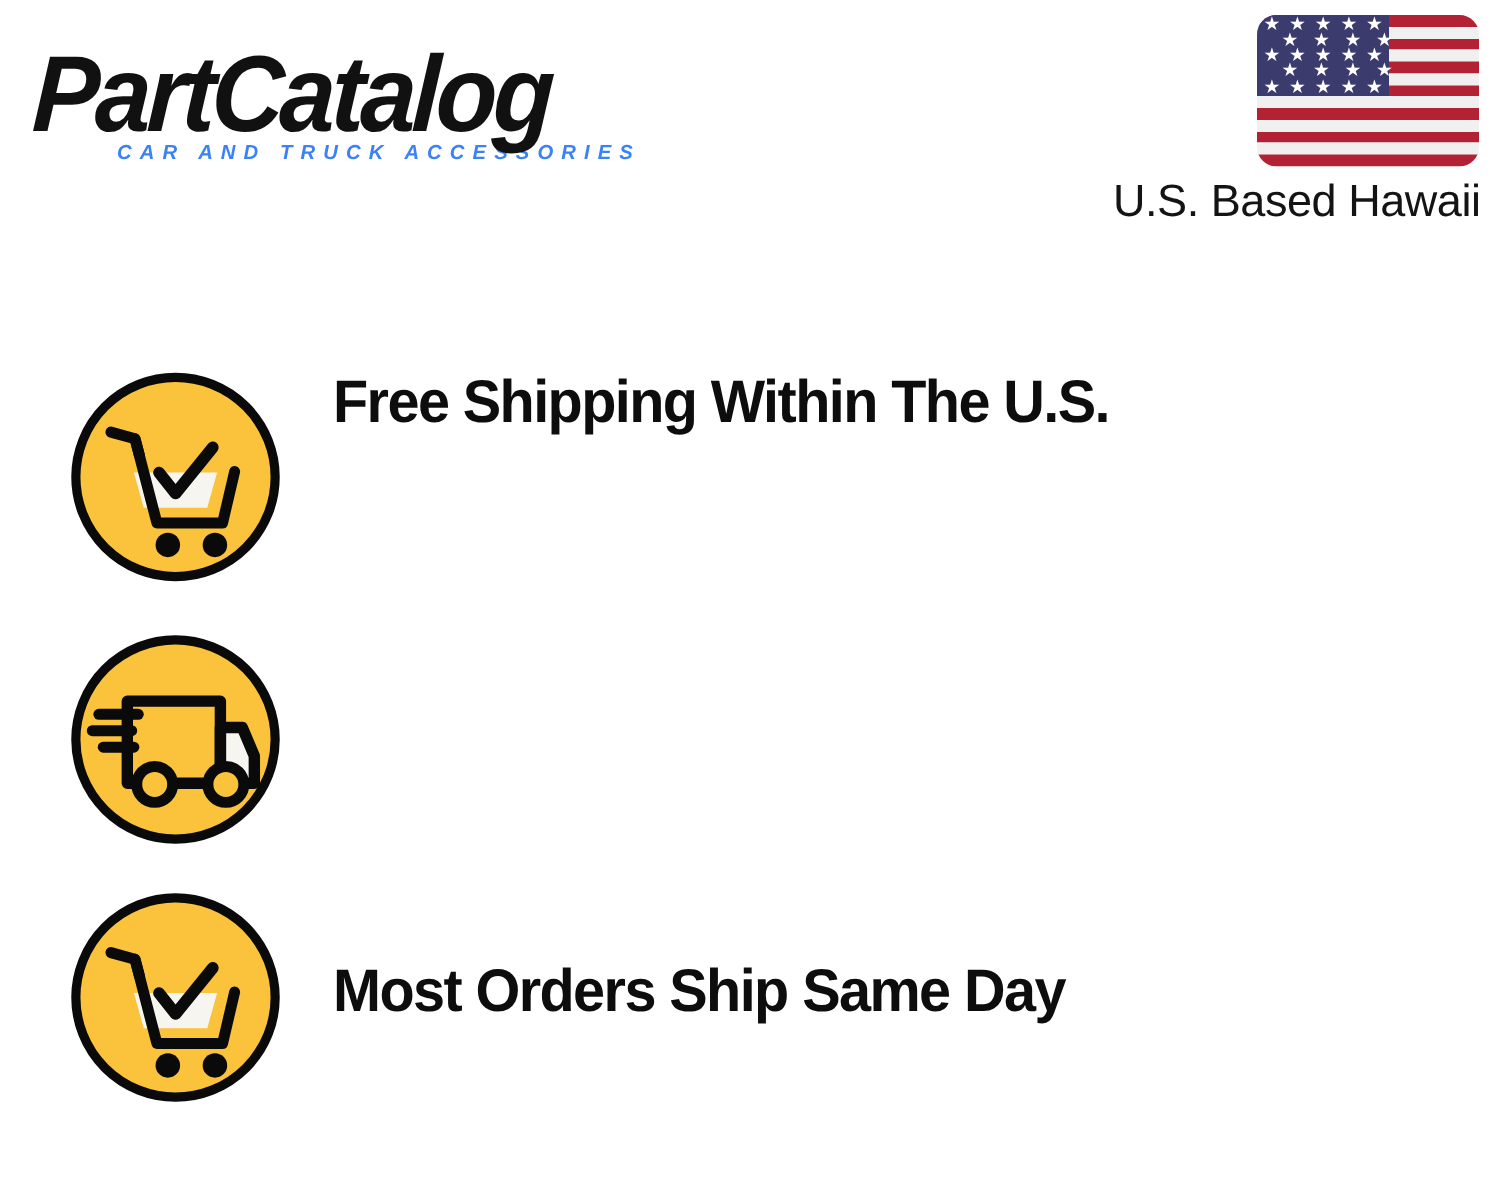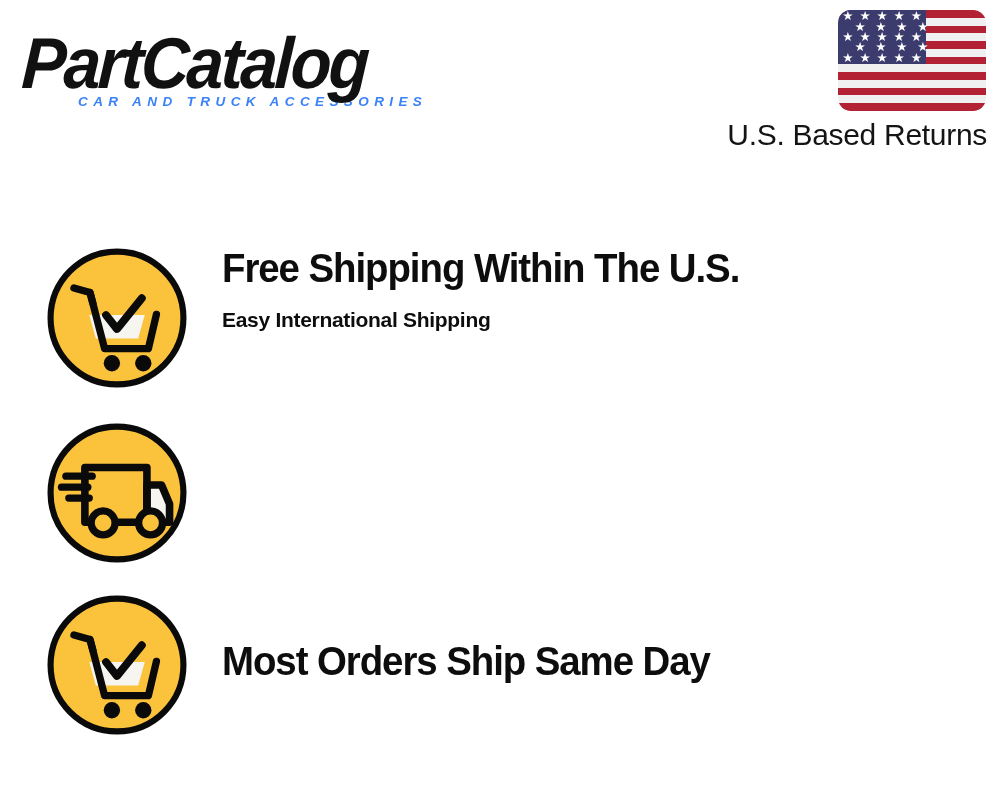--- a/index.html
+++ b/index.html
@@ -201,37 +201,36 @@
         <span class="star" style="left: 72.619%; top: 68.9524%;">★</span>
         <span class="star" style="left: 96.4286%; top: 68.9524%;">★</span>
         <span class="star" style="left: 11.2621%; top: 88%;">★</span>
         <span class="star" style="left: 30.6796%; top: 88%;">★</span>
         <span class="star" style="left: 50.0971%; top: 88%;">★</span>
         <span class="star" style="left: 69.5146%; top: 88%;">★</span>
         <span class="star" style="left: 88.932%; top: 88%;">★</span>
       </div>
   </div>
 
-  <div id="seller-label">U.S. Based Returns</div>
+  <div id="seller-label">U.S. Based Hawaii</div>
 
   <div class="benefit-row" id="row-free-shipping">
     <div class="benefit-icon">
       <svg viewBox="0 0 100 100" width="146" height="146" aria-hidden="true">
         <circle cx="50" cy="50" r="45.5" fill="#fbc23c" stroke="#0a0a0a" stroke-width="4.2"></circle>
         <path d="M31 48 H69 L64.5 64 H35.5 Z" fill="#f7f5ef"></path>
         <path d="M20.5 29.5 L31.5 32.5 L33.5 40" fill="none" stroke="#0a0a0a" stroke-width="5" stroke-linecap="round" stroke-linejoin="round"></path>
         <path d="M31.5 32.5 L41.5 71 H71.5 L77 47.5" fill="none" stroke="#0a0a0a" stroke-width="5" stroke-linecap="round" stroke-linejoin="round"></path>
         <path d="M42.5 48 L50 57.5 L67 36.5" fill="none" stroke="#0a0a0a" stroke-width="5.4" stroke-linecap="round" stroke-linejoin="round"></path>
         <circle cx="46.5" cy="81" r="5.6" fill="#0a0a0a"></circle>
         <circle cx="68" cy="81" r="5.6" fill="#0a0a0a"></circle>
       </svg>
     </div>
     <div class="benefit-text">
       <div class="headline" id="free-shipping-heading">Free Shipping Within The U.S.</div>
-      <div class="subline-bold" id="intl-shipping-heading">Easy International Shipping</div>
     </div>
   </div>
 
   <div class="benefit-row" id="row-returns">
     <div class="benefit-icon">
       <svg viewBox="0 0 100 100" width="146" height="146" aria-hidden="true">
         <circle cx="50" cy="50" r="45.5" fill="#fbc23c" stroke="#0a0a0a" stroke-width="4.2"></circle>
         <path d="M73 44 L79.5 44 L85 56 V70 H73 Z" fill="#f7f5ef"></path>
         <path d="M28 32.5 H70.5 V70 H28 Z" fill="none" stroke="#0a0a0a" stroke-width="5.2" stroke-linejoin="round"></path>
         <path d="M70.5 44.5 H80.5 L86 57.5 V70 H70.5 Z" fill="none" stroke="#0a0a0a" stroke-width="5.2" stroke-linejoin="round"></path>

